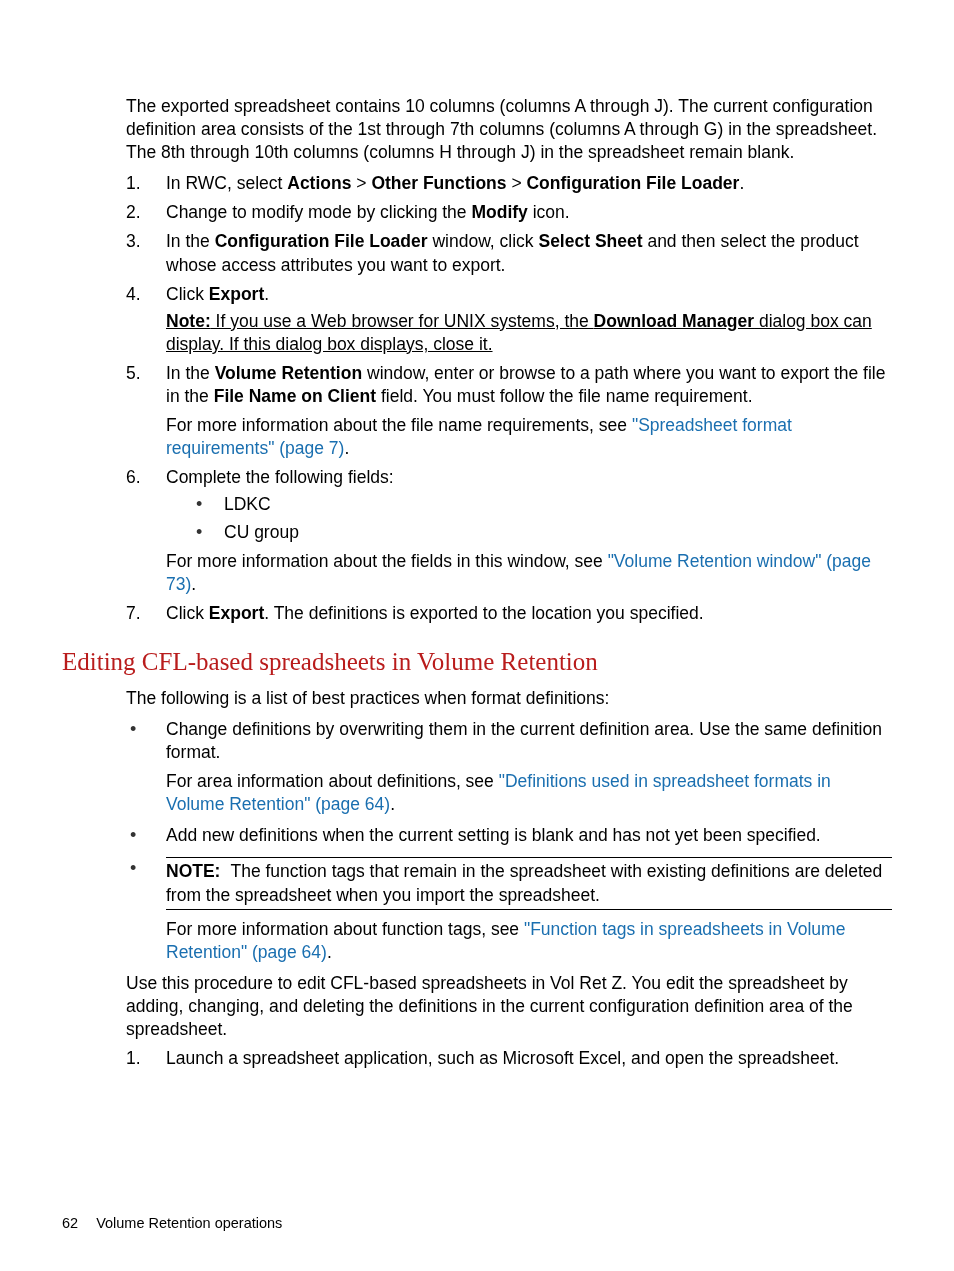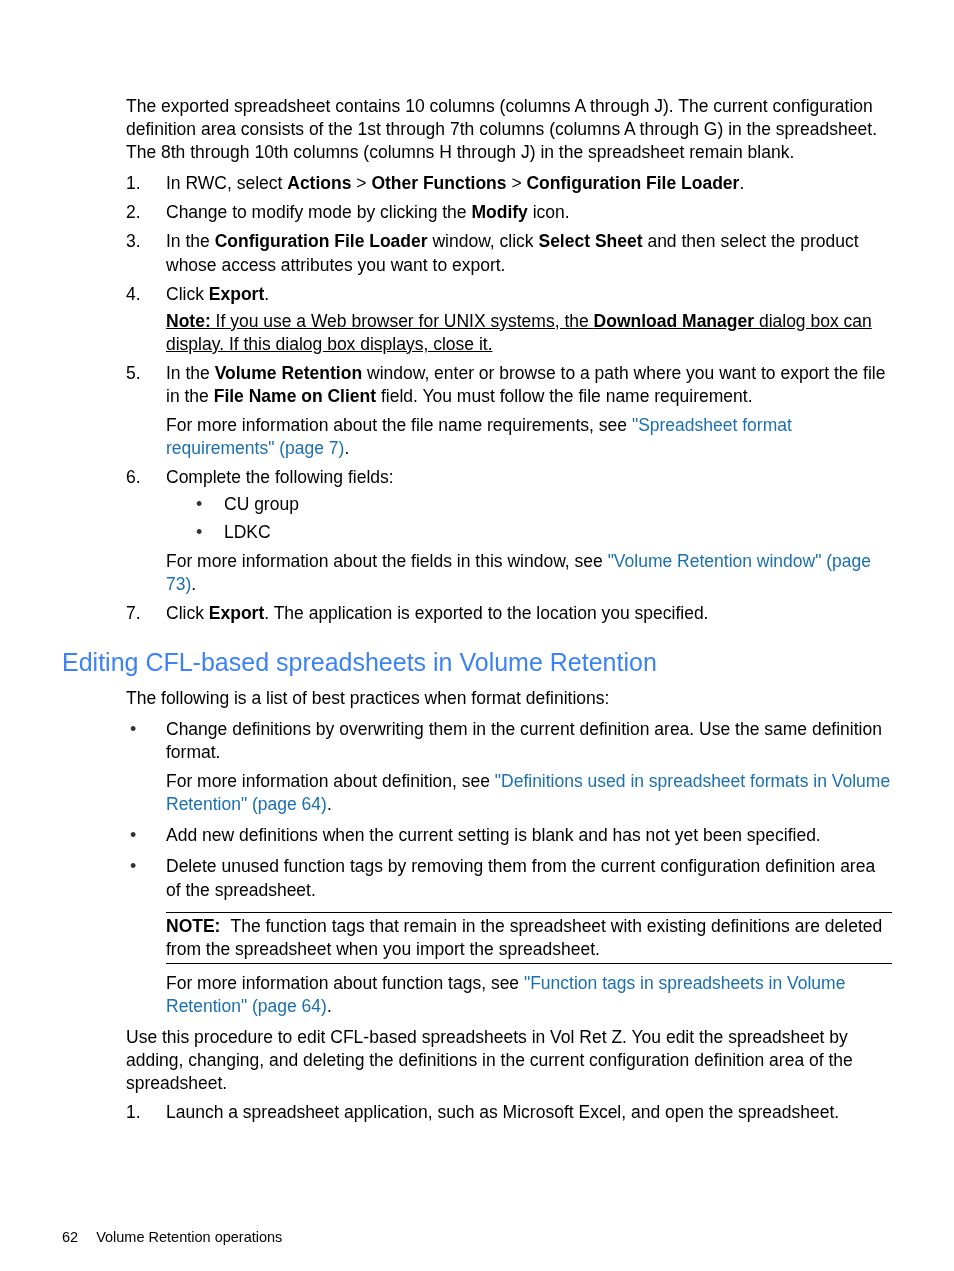--- a/index.html
+++ b/index.html
@@ -61,24 +61,25 @@
     left: 0;
     top: 0;
     color: #333;
     font-size: 18px;
   }
   .link {
     color: #1a6fb0;
   }
   h2.section {
     font-weight: normal;
-    color: #3b82f6;
+    color: #b91c1c;
     font-size: 25px;
     margin: 22px 0 10px -64px;
     line-height: 1.2;
+    font-family: Liberation Serif, serif;
   }
   ul.top-bullets {
     list-style: none;
     padding: 0;
     margin: 8px 0 0 0;
   }
   ul.top-bullets > li {
     position: relative;
     padding-left: 40px;
     margin-bottom: 8px;
@@ -96,21 +97,21 @@
     border-bottom: 1px solid #000;
     padding: 2px 0;
     margin: 10px 0 8px 0;
   }
   .note-label {
     font-weight: bold;
     margin-right: 10px;
   }
   .footer {
     position: absolute;
-    bottom: 24px;
+    bottom: 38px;
     left: 62px;
     font-size: 14.5px;
   }
   .footer .pn { margin-right: 18px; }
 </style>
 </head>
 <body>
 
 <div class="page">
   <div class="body-indent">
@@ -152,52 +153,51 @@
           <div class="sub-para">
             <span>For more information about the file name requirements, see </span><span class="link">"Spreadsheet format requirements" (page 7)</span><span>.</span>
           </div>
         </div>
       </li>
       <li>
         <div class="num-marker">6.</div>
         <div class="num-body">
           <div>Complete the following fields:</div>
           <ul class="bullets">
+            <li>LDKC</li>
             <li>CU group</li>
-            <li>LDKC</li>
           </ul>
           <div class="sub-para">
             <span>For more information about the fields in this window, see </span><span class="link">"Volume Retention window" (page 73)</span><span>.</span>
           </div>
         </div>
       </li>
       <li>
         <div class="num-marker">7.</div>
         <div class="num-body">
-          <span>Click </span><b>Export</b><span>. The application is exported to the location you specified.</span>
+          <span>Click </span><b>Export</b><span>. The definitions is exported to the location you specified.</span>
         </div>
       </li>
     </ol>
 
     <h2 class="section">Editing CFL-based spreadsheets in Volume Retention</h2>
 
     <p>The following is a list of best practices when format definitions:</p>
 
     <ul class="top-bullets">
       <li>
         <div class="sub-para">Change definitions by overwriting them in the current definition area. Use the same definition format.</div>
         <div class="sub-para">
-          <span>For more information about definition, see </span><span class="link">"Definitions used in spreadsheet formats in Volume Retention" (page 64)</span><span>.</span>
+          <span>For area information about definitions, see </span><span class="link">"Definitions used in spreadsheet formats in Volume Retention" (page 64)</span><span>.</span>
         </div>
       </li>
       <li>
         <span>Add new definitions when the current setting is blank and has not yet been specified.</span>
       </li>
       <li>
-        <div>Delete unused function tags by removing them from the current configuration definition area of the spreadsheet.</div>
         <div class="note-box">
           <span class="note-label">NOTE:</span><span>The function tags that remain in the spreadsheet with existing definitions are deleted from the spreadsheet when you import the spreadsheet.</span>
         </div>
         <div>
           <span>For more information about function tags, see </span><span class="link">"Function tags in spreadsheets in Volume Retention" (page 64)</span><span>.</span>
         </div>
       </li>
     </ul>
 
     <p class="sub-para" style="margin-top:8px">Use this procedure to edit CFL-based spreadsheets in Vol Ret Z. You edit the spreadsheet by adding, changing, and deleting the definitions in the current configuration definition area of the spreadsheet.</p>

